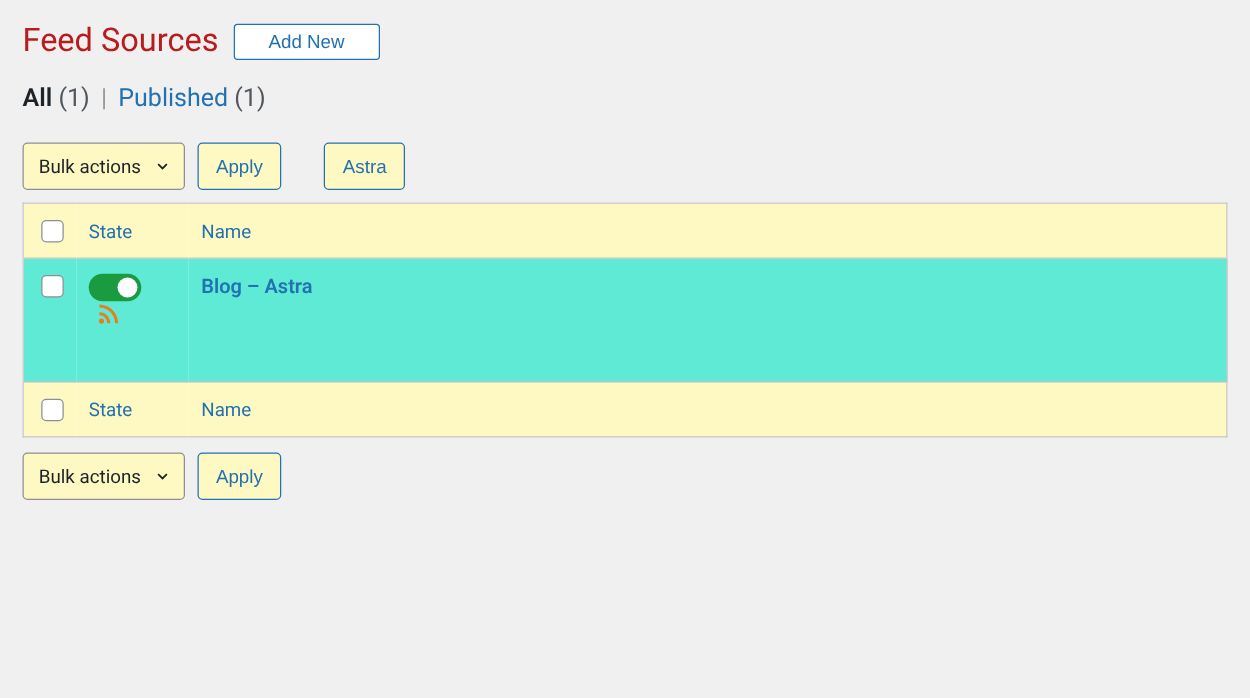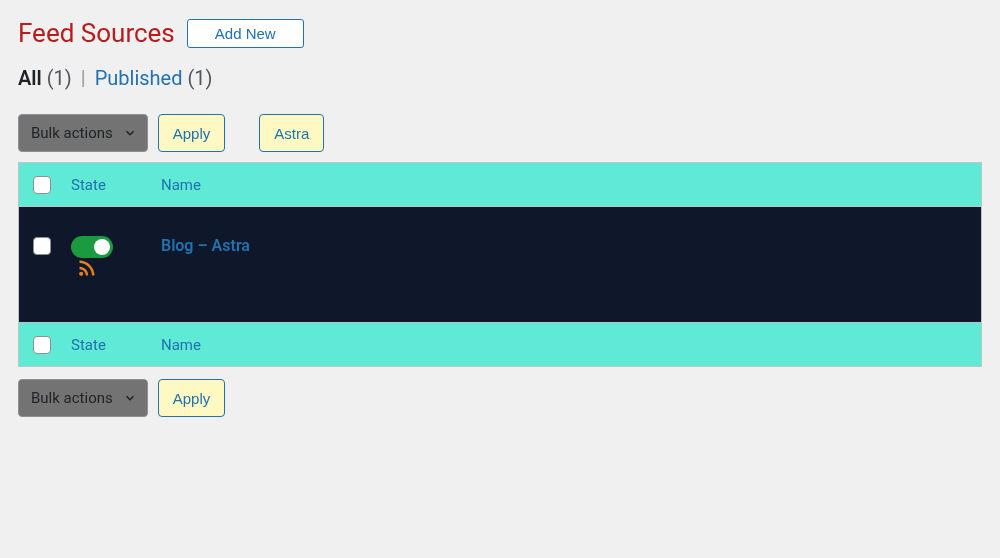--- a/index.html
+++ b/index.html
@@ -48,21 +48,21 @@
       display: flex;
       align-items: center;
       gap: 10px;
       margin-bottom: 10px;
     }
     .tablenav.bottom { margin-top: 12px; margin-bottom: 0; }
     .select-wrap {
       position: relative;
       display: inline-flex;
       align-items: center;
-      background: #737373;
+      background: #fef9c3;
       border: 1px solid #8c8f94;
       border-radius: 4px;
       padding: 0 34px 0 12px;
       height: 38px;
       font-size: 15px;
       cursor: pointer;
     }
     .select-wrap .chev {
       position: absolute;
       right: 10px;
@@ -84,30 +84,30 @@
     table.wp-list {
       width: 100%;
       border-collapse: collapse;
       border: 1px solid #c3c4c7;
       background: #fff;
     }
     table.wp-list thead th,
     table.wp-list tfoot th {
       text-align: left;
       font-weight: 400;
-      background: #5eead4;
+      background: #fef9c3;
       border-bottom: 1px solid #c3c4c7;
       padding: 12px 10px;
       font-size: 15px;
     }
     table.wp-list tfoot th { border-bottom: none; border-top: 1px solid #c3c4c7; }
     table.wp-list th.col-link { color: #2271b1; cursor: pointer; }
     table.wp-list td {
-      padding: 29px 10px 40px 10px;
-      background: #0f172a;
+      padding: 12px 10px 40px 10px;
+      background: #5eead4;
       vertical-align: top;
       font-size: 15px;
       margin-top: 18px;
     }
     .check-col { width: 40px; padding-left: 14px !important; }
     .state-col { width: 90px; }
     .cb {
       width: 18px; height: 18px;
       border: 1px solid #8c8f94;
       border-radius: 4px;

